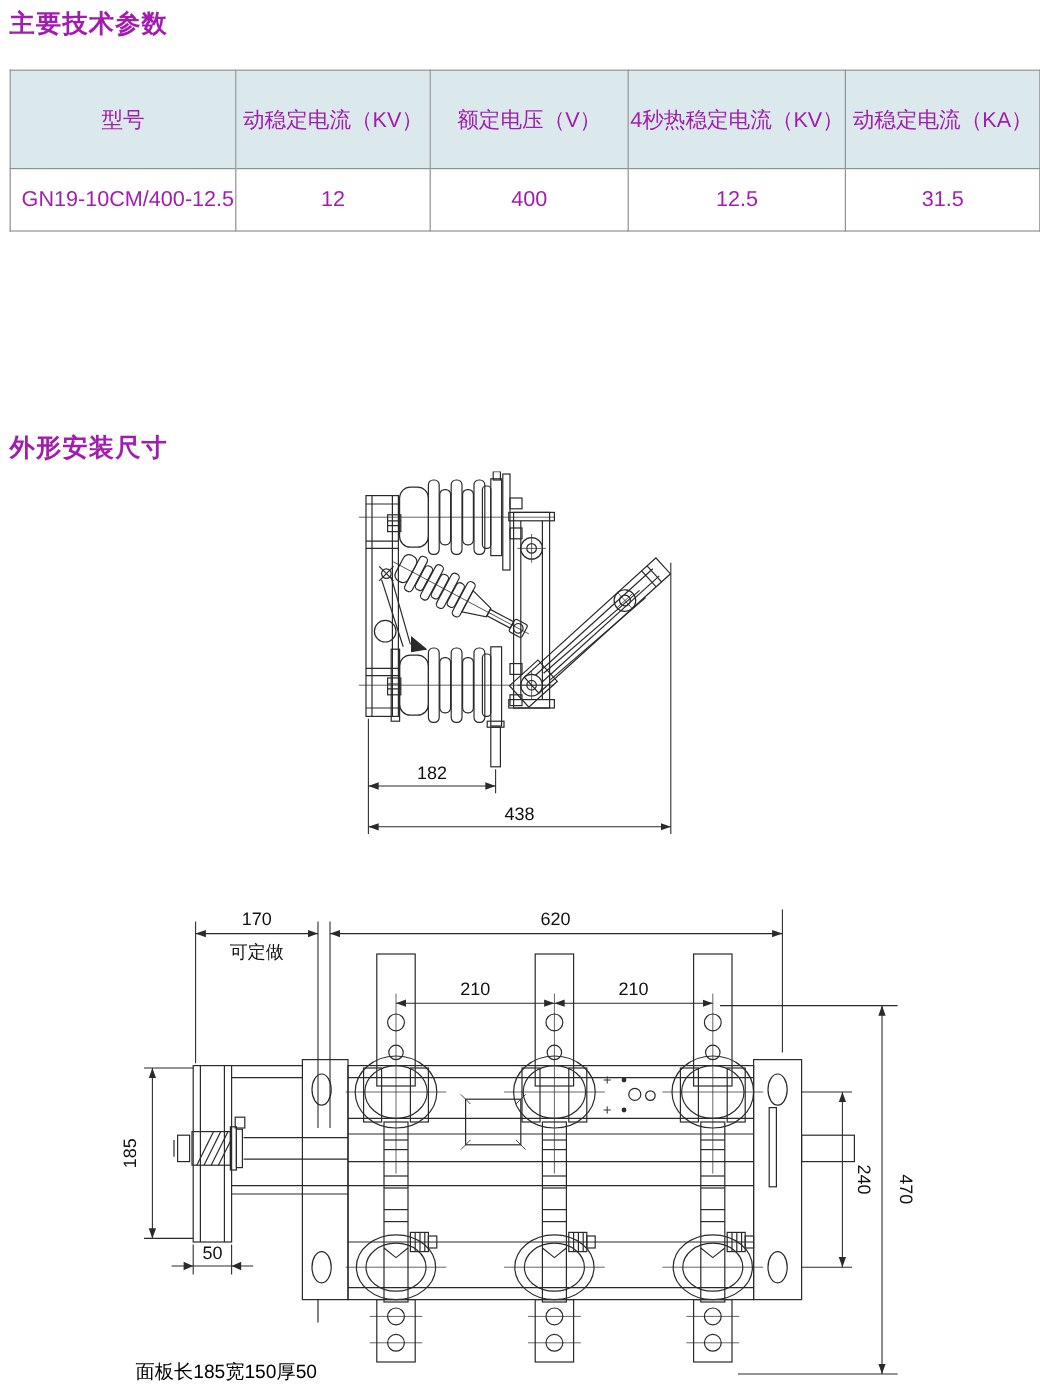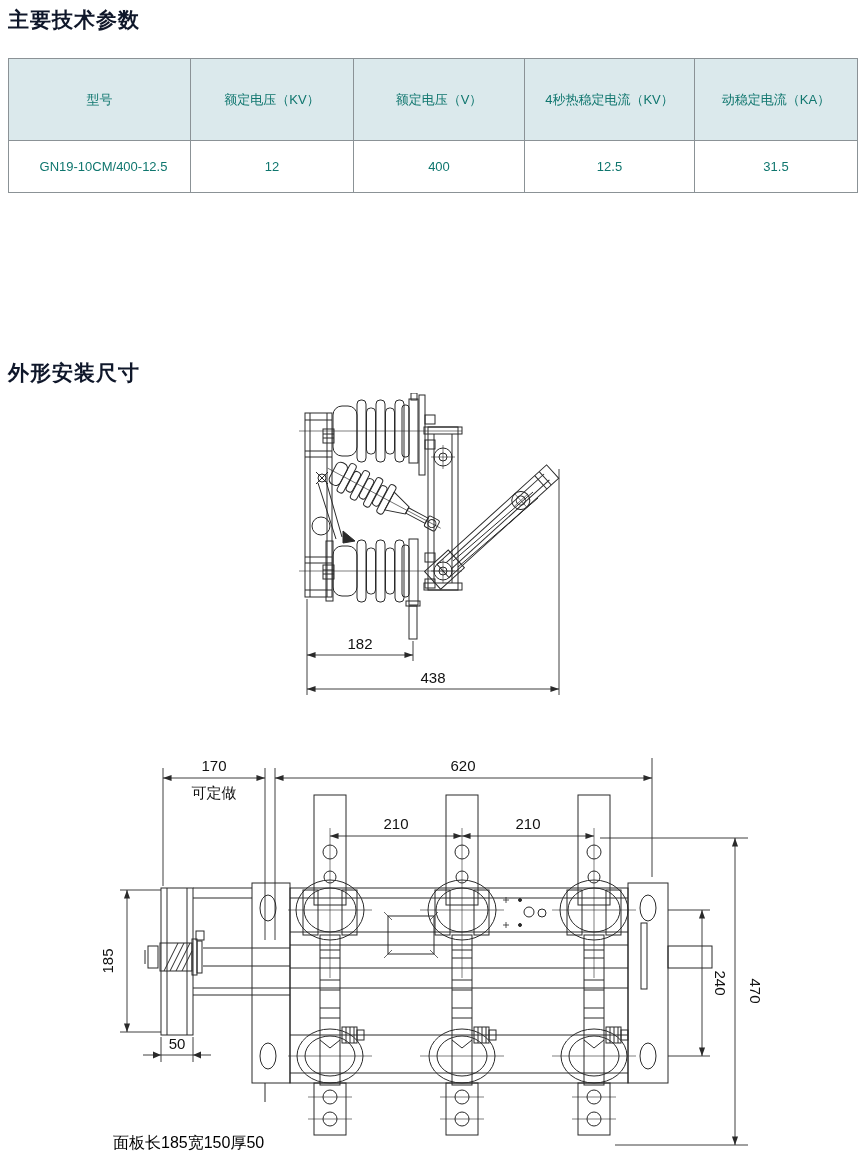--- a/index.html
+++ b/index.html
@@ -1,23 +1,23 @@
 <!DOCTYPE html>
 <html><head>
 <meta charset="utf-8">
 <style>
   html,body{margin:0;padding:0;background:#fff;}
   #page{position:relative;width:867px;height:1154px;background:#ffffff;overflow:hidden;
         font-family:"Liberation Sans","DejaVu Sans",sans-serif;}
-  .sec-title{position:absolute;left:8px;font-size:21px;font-weight:bold;color:#0f172a;
+  .sec-title{position:absolute;left:8px;font-size:21px;font-weight:bold;color:#a21caf;
              letter-spacing:1px;white-space:nowrap;}
   #title1{top:6px;}
   #title2{top:359px;}
   table.spec{position:absolute;left:8px;top:58px;border-collapse:collapse;table-layout:fixed;
-             font-size:13px;color:#0f766e;}
+             font-size:18px;color:#a21caf;}
   table.spec th, table.spec td{border:1px solid #8b9296;text-align:center;font-weight:normal;
              overflow:hidden;white-space:nowrap;}
   table.spec th{background:#dbe9ec;height:79px;}
   table.spec td{height:49px;background:#ffffff;}
   table.spec tr.alt td{background:#e3eff1;}
   table.spec td.model{text-align:center;padding-left:9px;}
   svg.drawing{position:absolute;}
   #side-view{left:297px;top:393px;}
   #front-view{left:100px;top:740px;}
   .dim-text{font-family:"Liberation Sans","DejaVu Sans",sans-serif;font-size:15px;fill:#111;}
@@ -34,21 +34,21 @@
     <colgroup>
       <col style="width:182px">
         <col style="width:163px">
         <col style="width:171px">
       <col style="width:170px">
         <col style="width:163px">
     </colgroup>
     <thead>
       <tr>
         <th>型号</th>
-        <th>额定电压（KV）</th>
+        <th>动稳定电流（KV）</th>
         <th>额定电压（V）</th>
         <th>4秒热稳定电流（KV）</th>
         <th>动稳定电流（KA）</th>
       </tr>
     </thead>
     <tbody>
       <tr>
         <td class="model">GN19-10CM/400-12.5</td>
         <td>12</td>
         <td>400</td>

